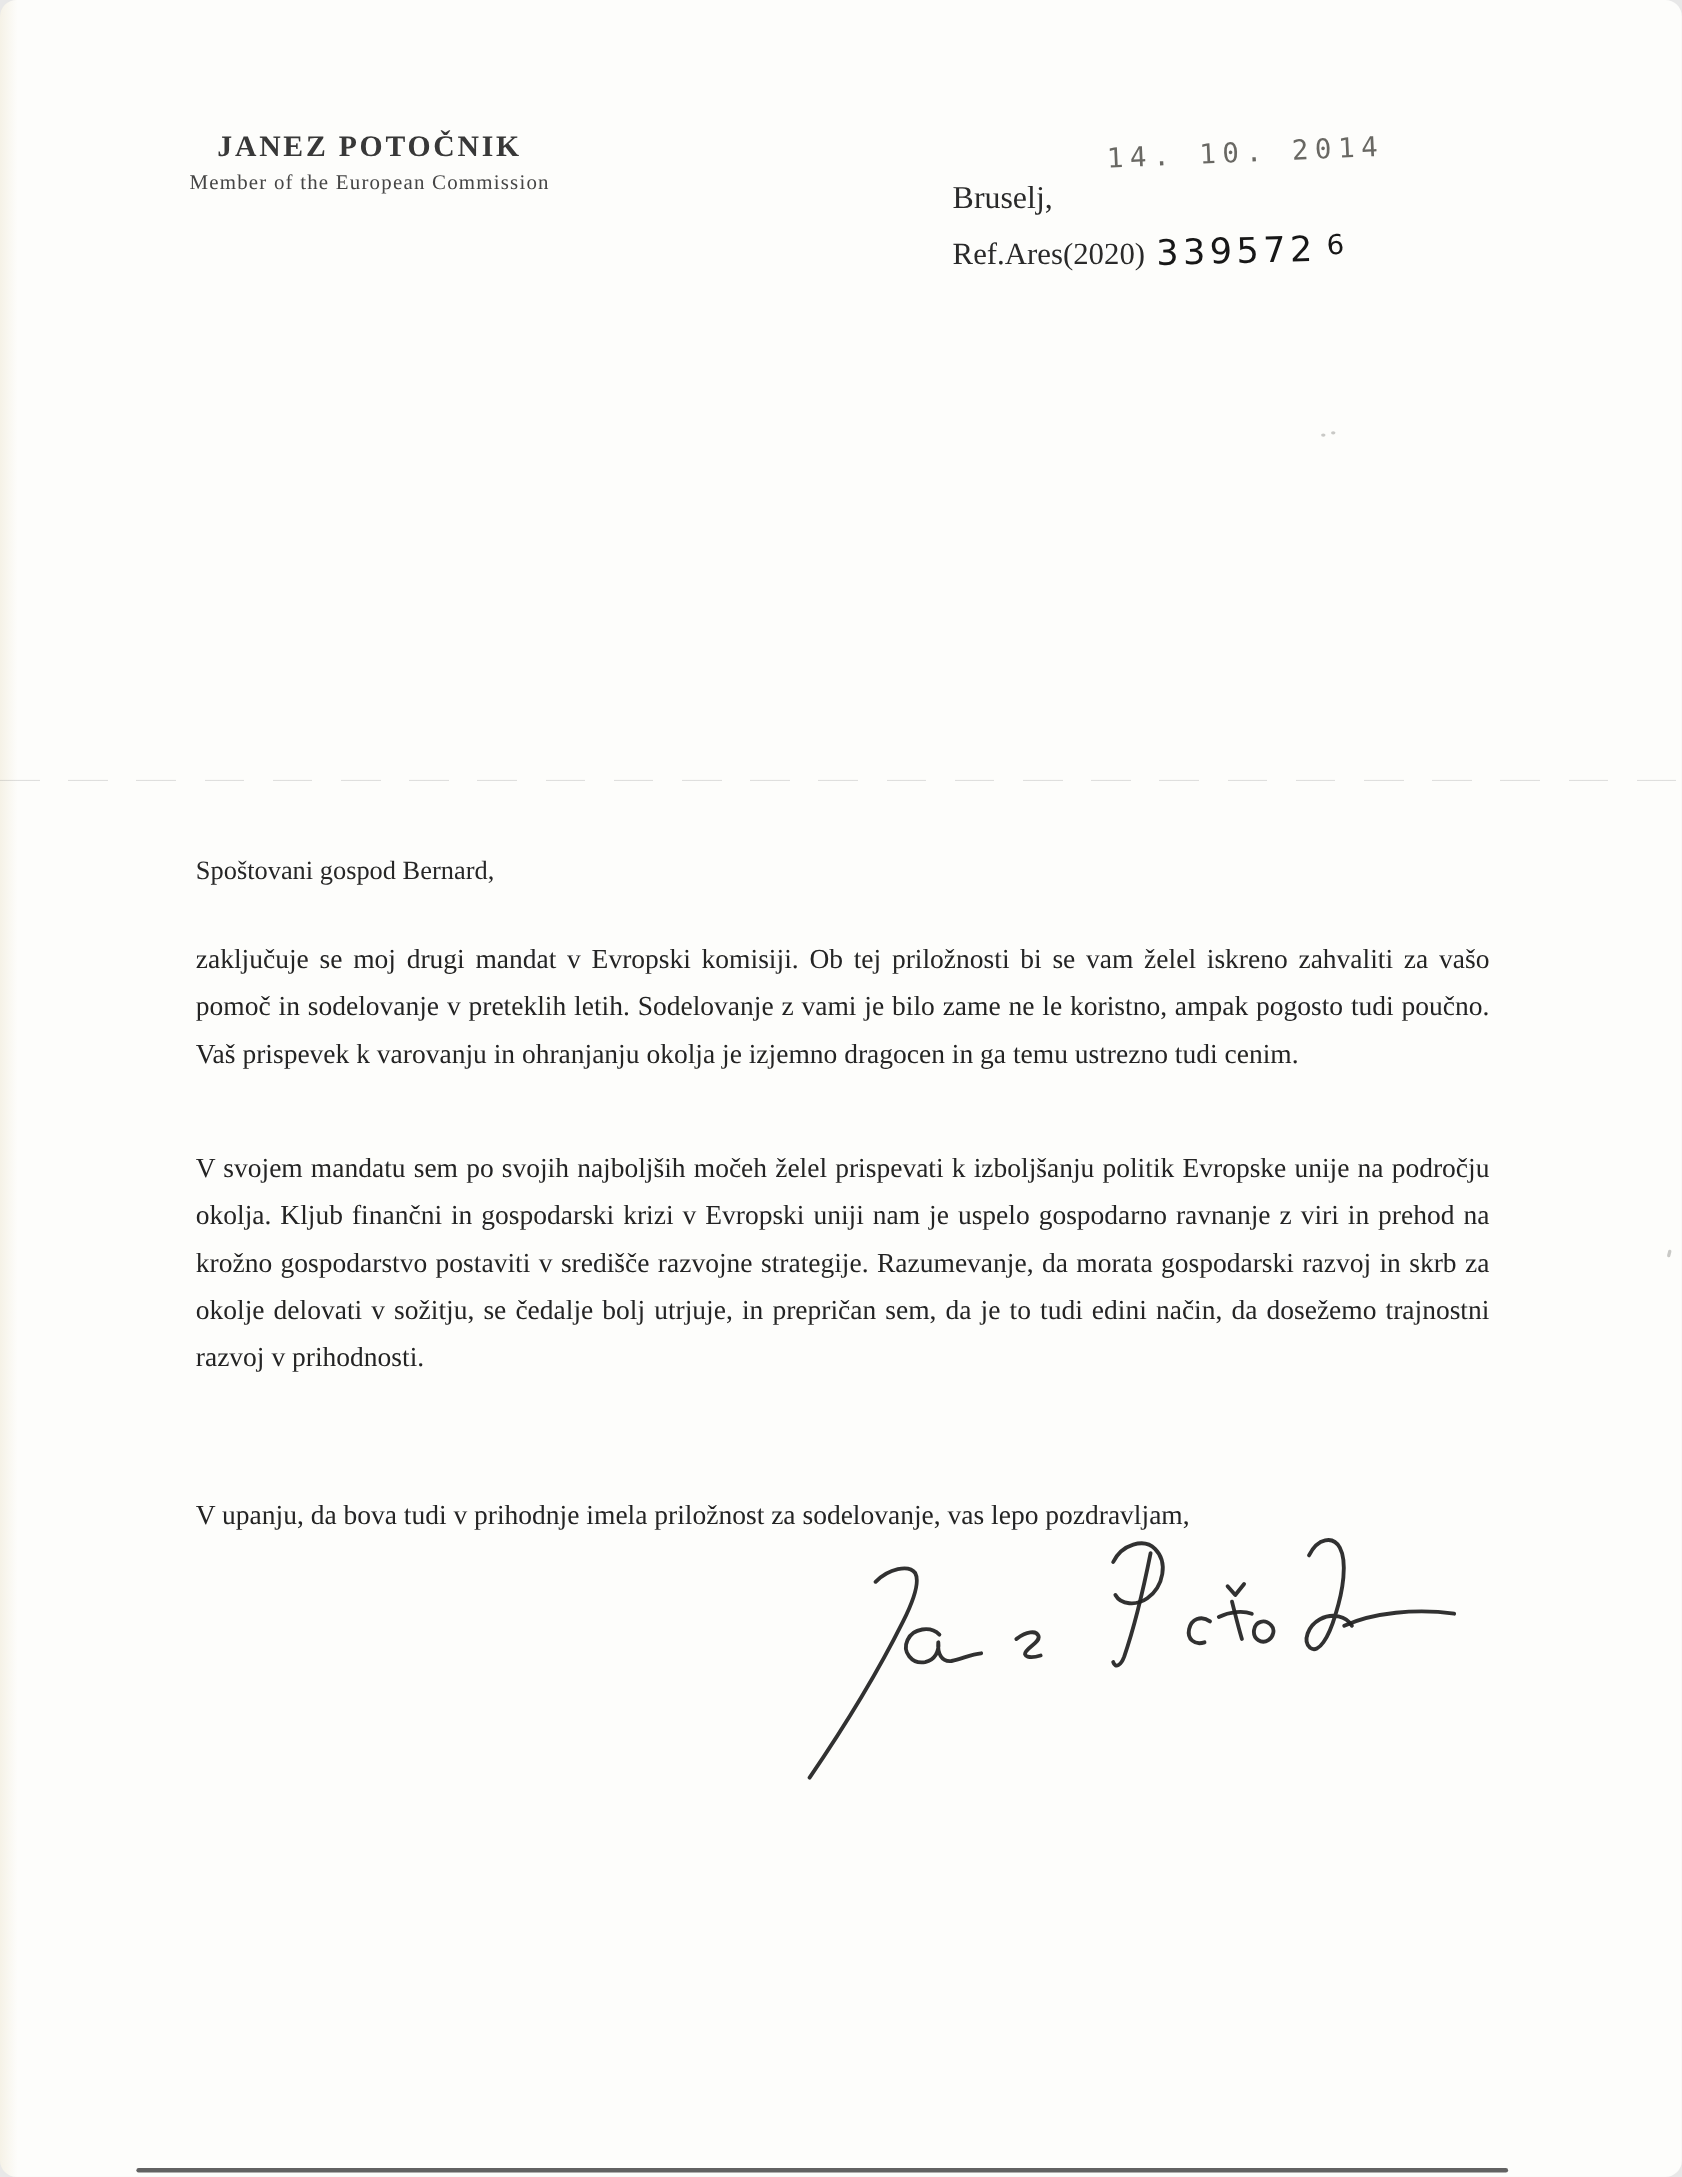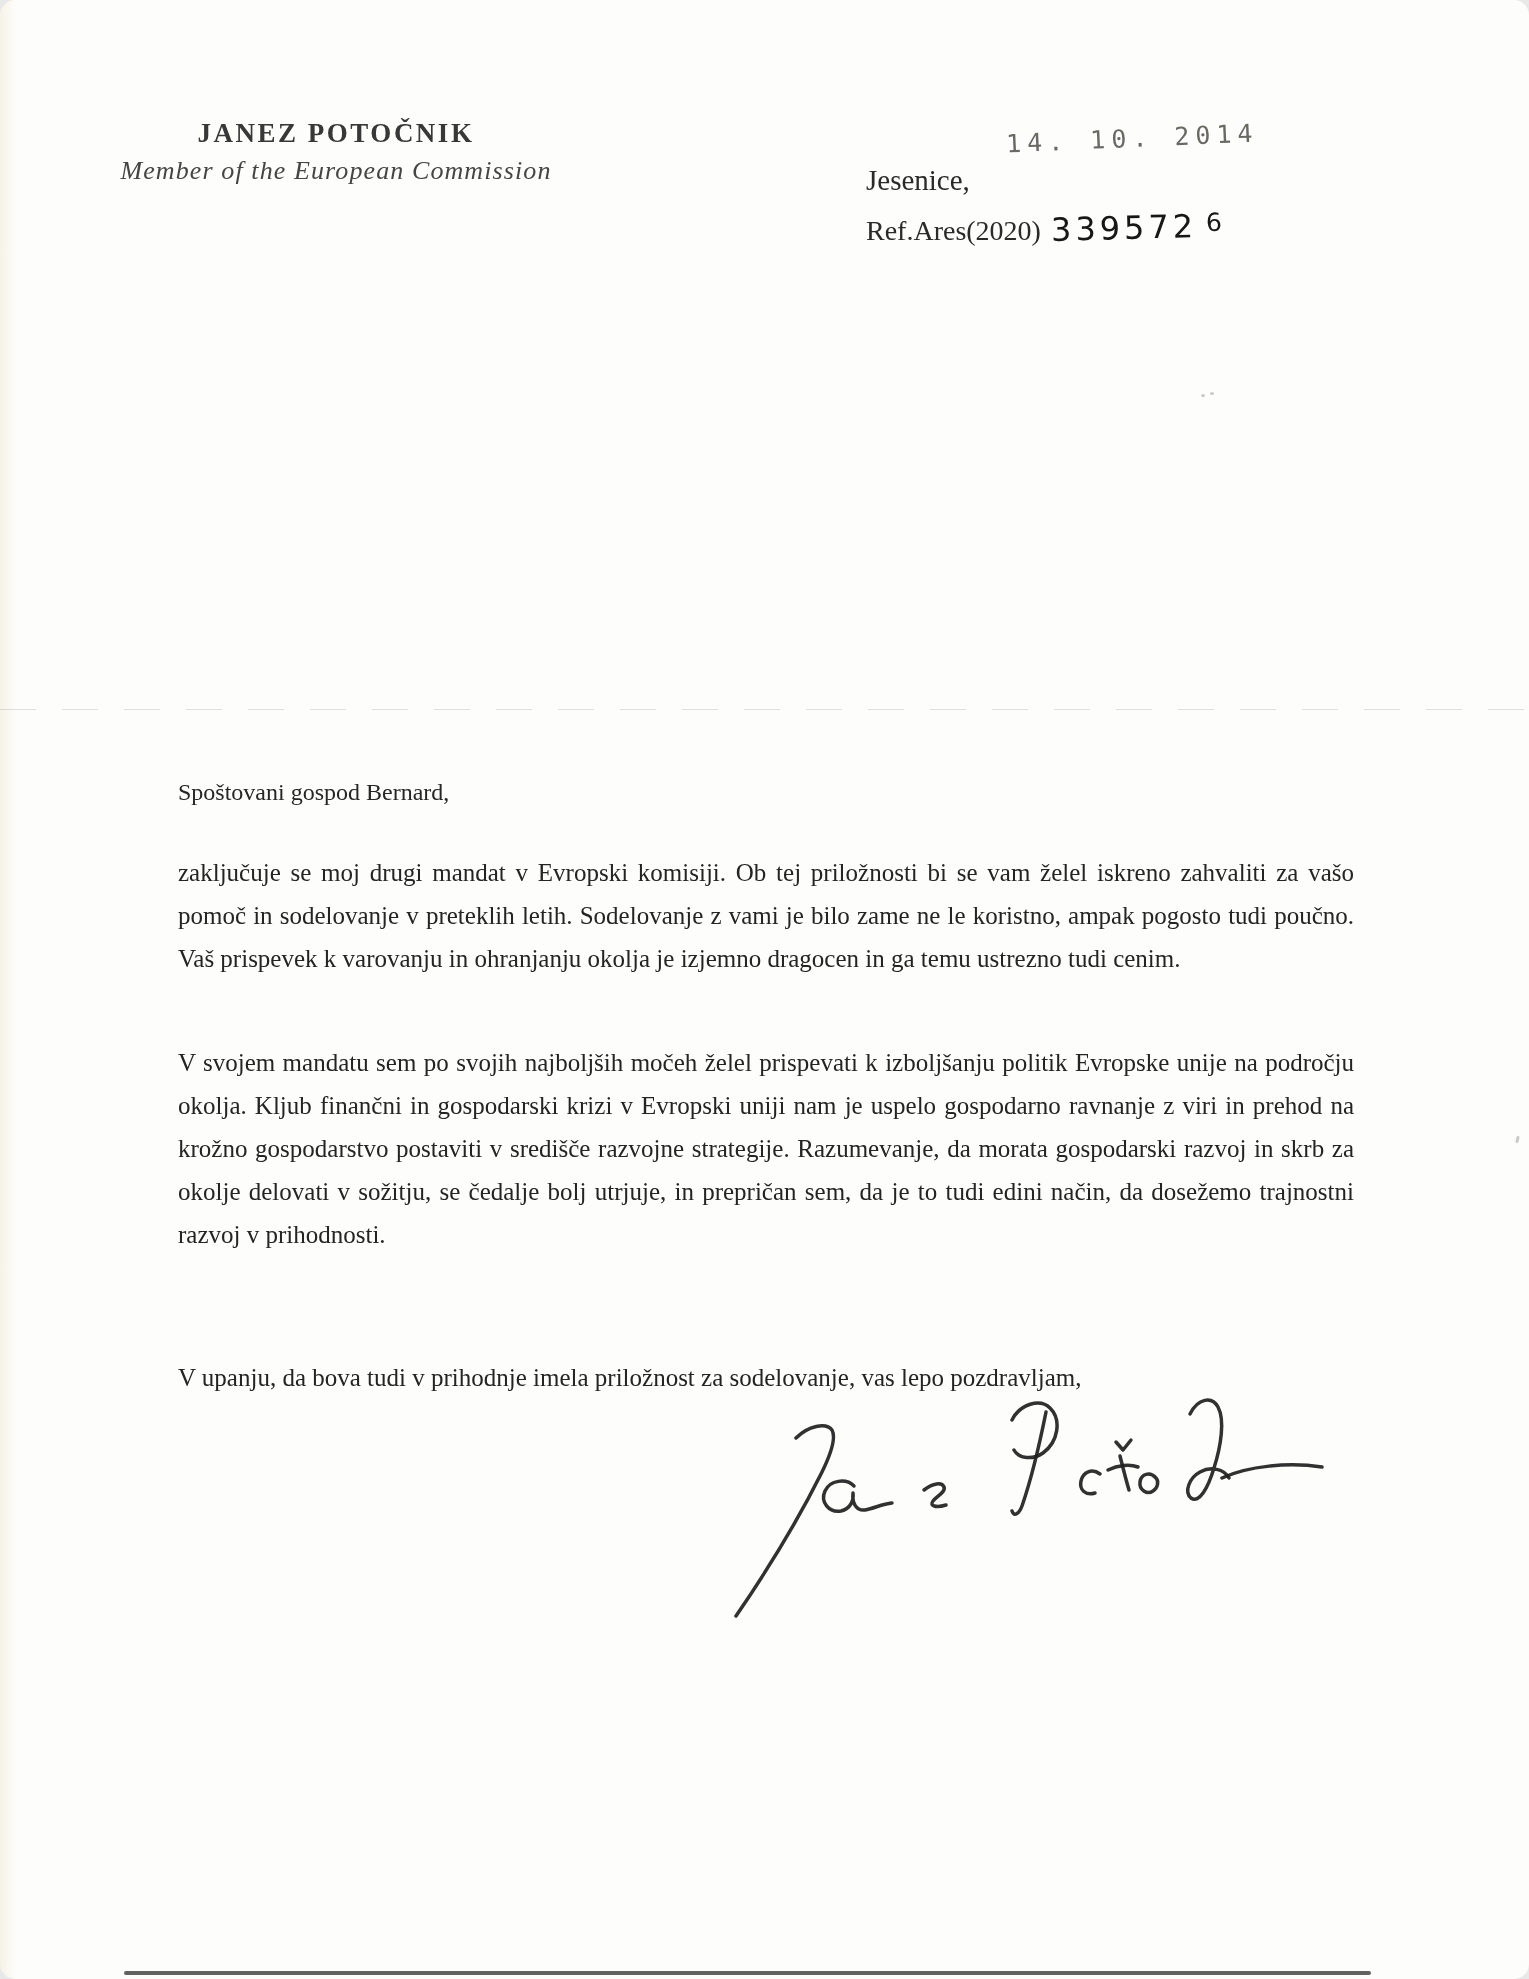--- a/index.html
+++ b/index.html
@@ -13,21 +13,21 @@
       #fdfdfb;
     font-family: "Liberation Serif", "DejaVu Serif", serif;
     color: #252525;
     overflow: hidden;
     border-radius: 15px;
   }
 
   
   .letterhead { position: absolute; left: 112px; top: 118px; width: 448px; text-align: center; color: #3a3a3a; }
   .lh-name { font-weight: bold; font-size: 27px; letter-spacing: 2.5px; color: #383838; }
-  .lh-title { font-style: italic; font-size: 26px; letter-spacing: 1.1px; margin-top: 7px; color: #454545; }
+  .lh-title { font-size: 19px; letter-spacing: 1.1px; margin-top: 7px; color: #454545; }
 
   
   .date-stamp {
     position: absolute; left: 1006px; top: 124px;
     font-family: "DejaVu Sans Mono", monospace;
     font-size: 25px; letter-spacing: 6px; color: #55544f;
     transform: rotate(-2.5deg); opacity: 0.88; white-space: nowrap;
   }
   .place-line { position: absolute; left: 866px; top: 164px; font-size: 29px; color: #2a2a2a; }
   .ref-line { position: absolute; left: 866px; top: 210px; font-size: 28px; color: #2a2a2a; white-space: nowrap; }
@@ -81,21 +81,21 @@
 
 <div class="page">
 
   <header class="letterhead">
     <div class="lh-name">JANEZ POTOČNIK</div>
     <div class="lh-title">Member of the European Commission</div>
   </header>
 
   <div class="date-stamp">14. 10. 2014</div>
 
-  <div class="place-line">Jesenice,</div>
+  <div class="place-line">Bruselj,</div>
 
   <div class="ref-line">
     <span>Ref.Ares(2020)</span><span class="ref-hand">339572</span><span class="ref-hand-suffix">6</span>
   </div>
 
 
   <div class="fold-line"></div>
 
   <div class="salutation">Spoštovani gospod Bernard,</div>
 

